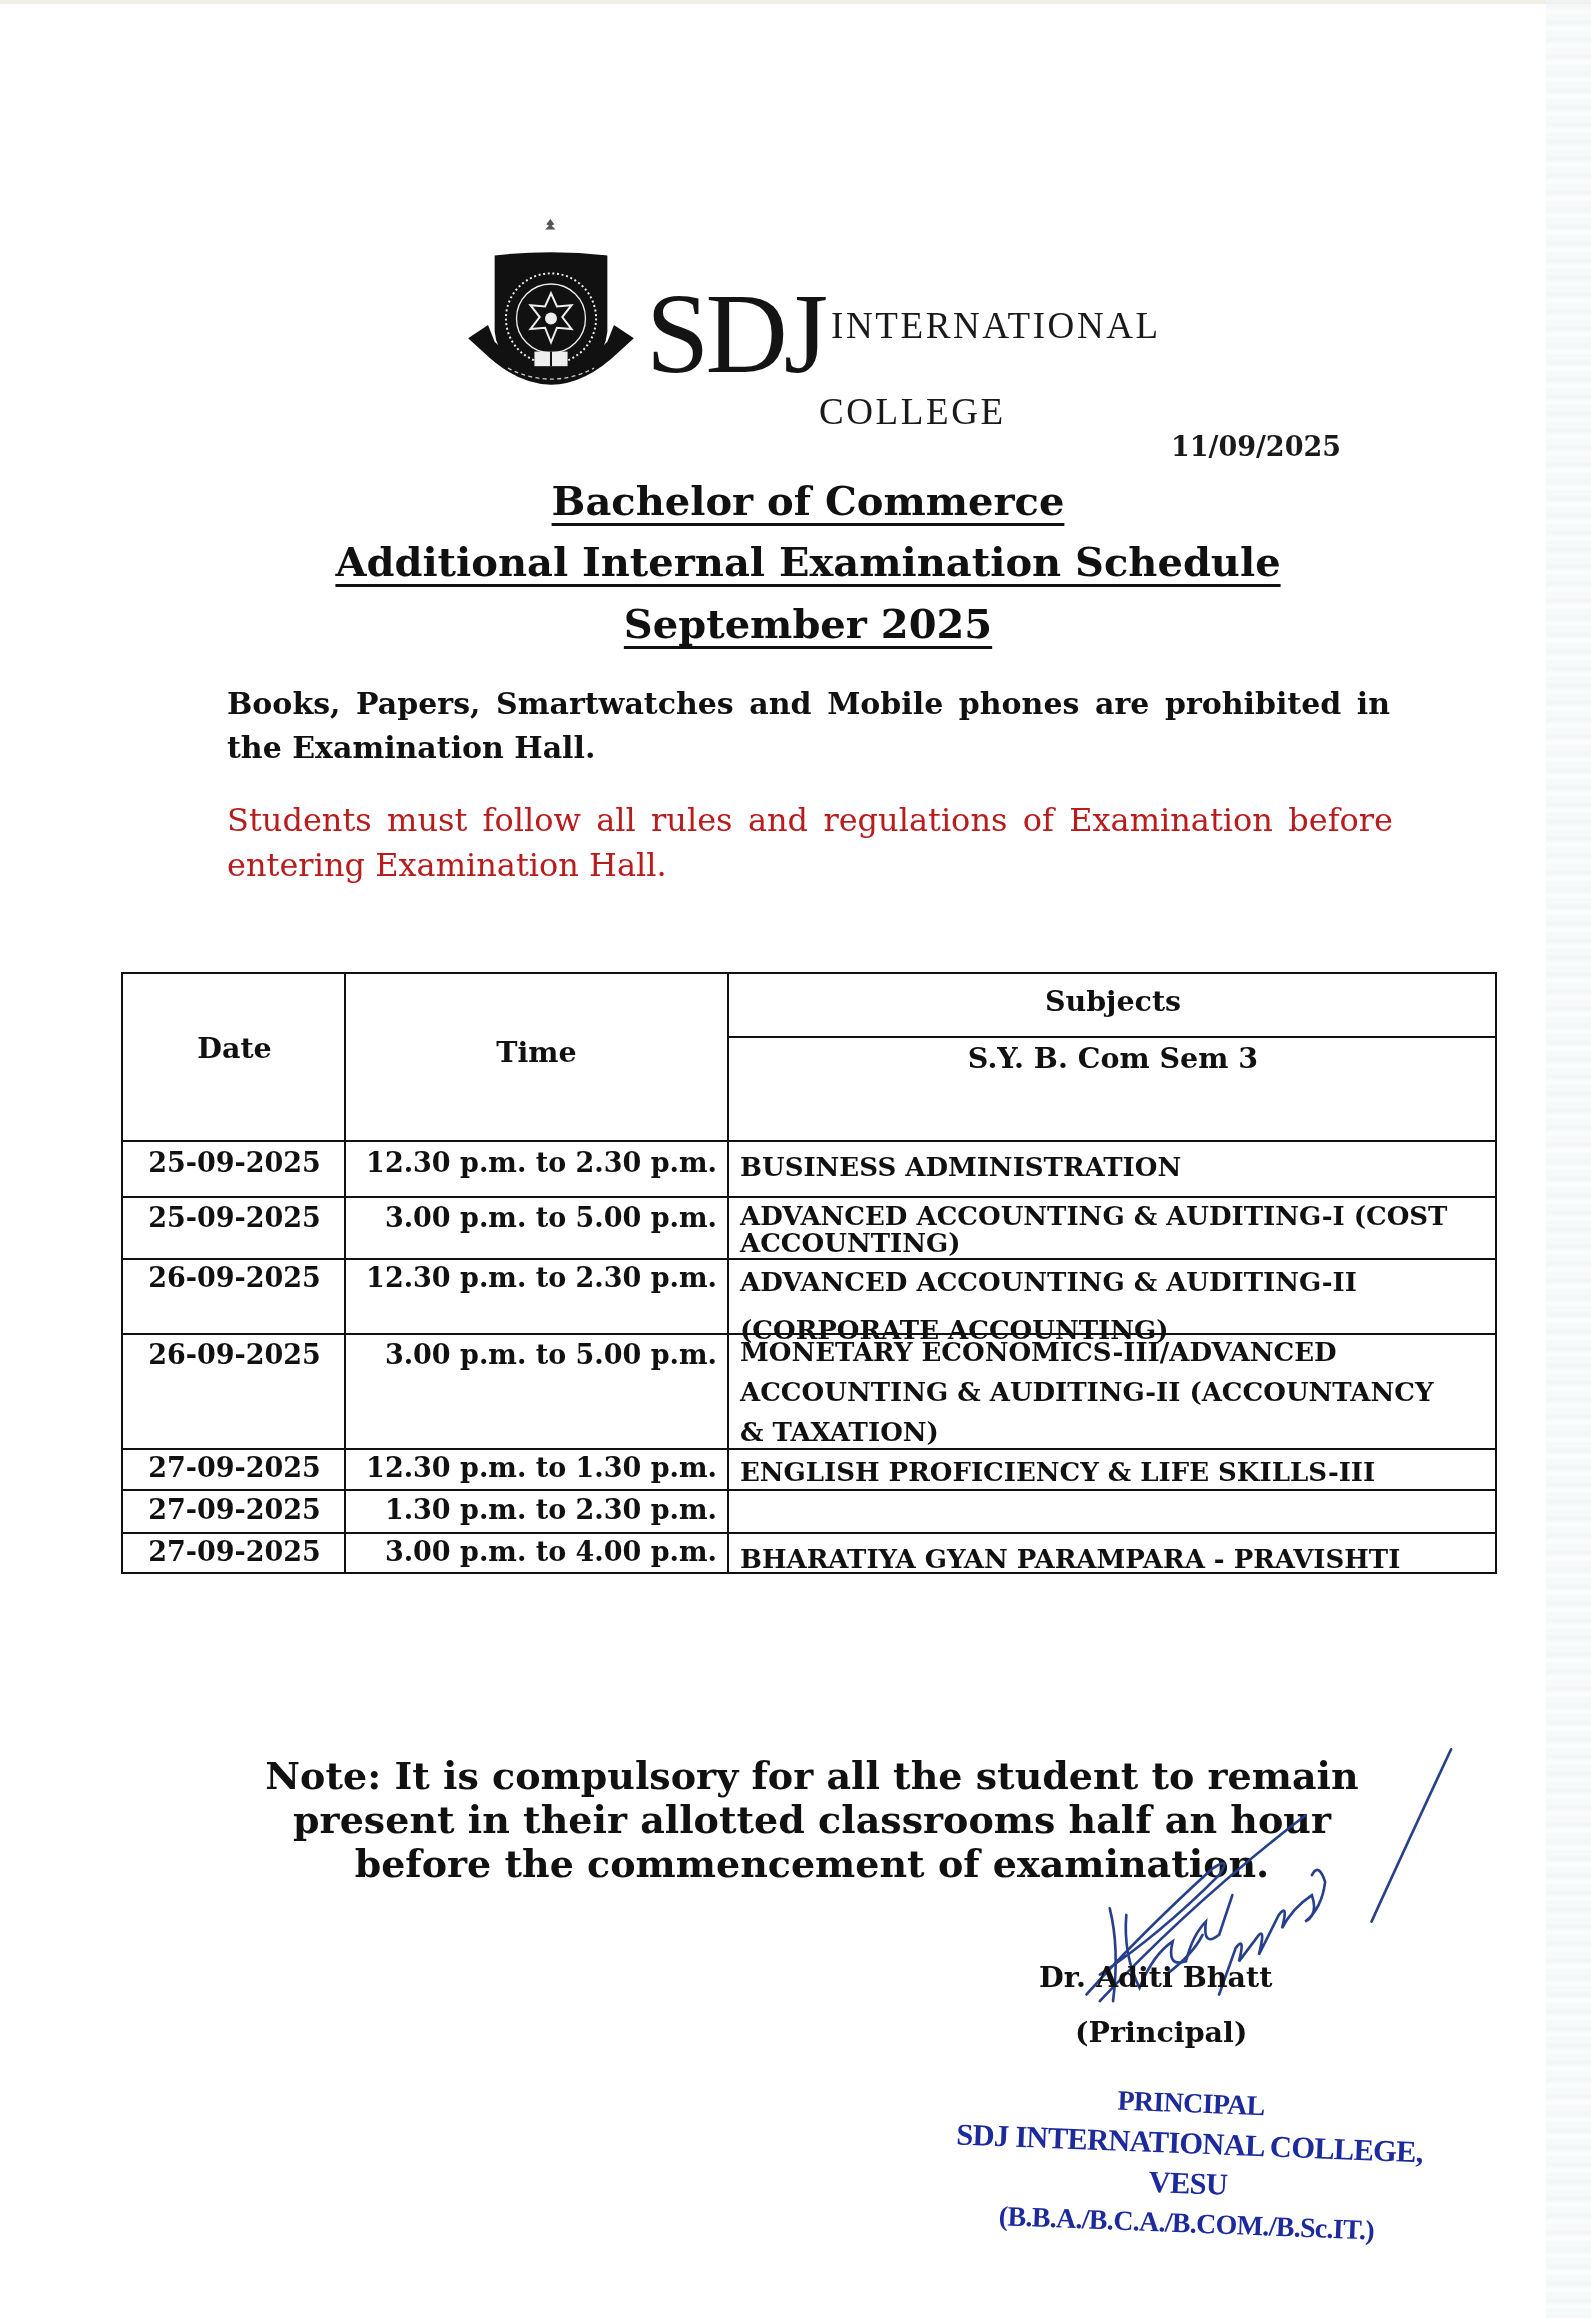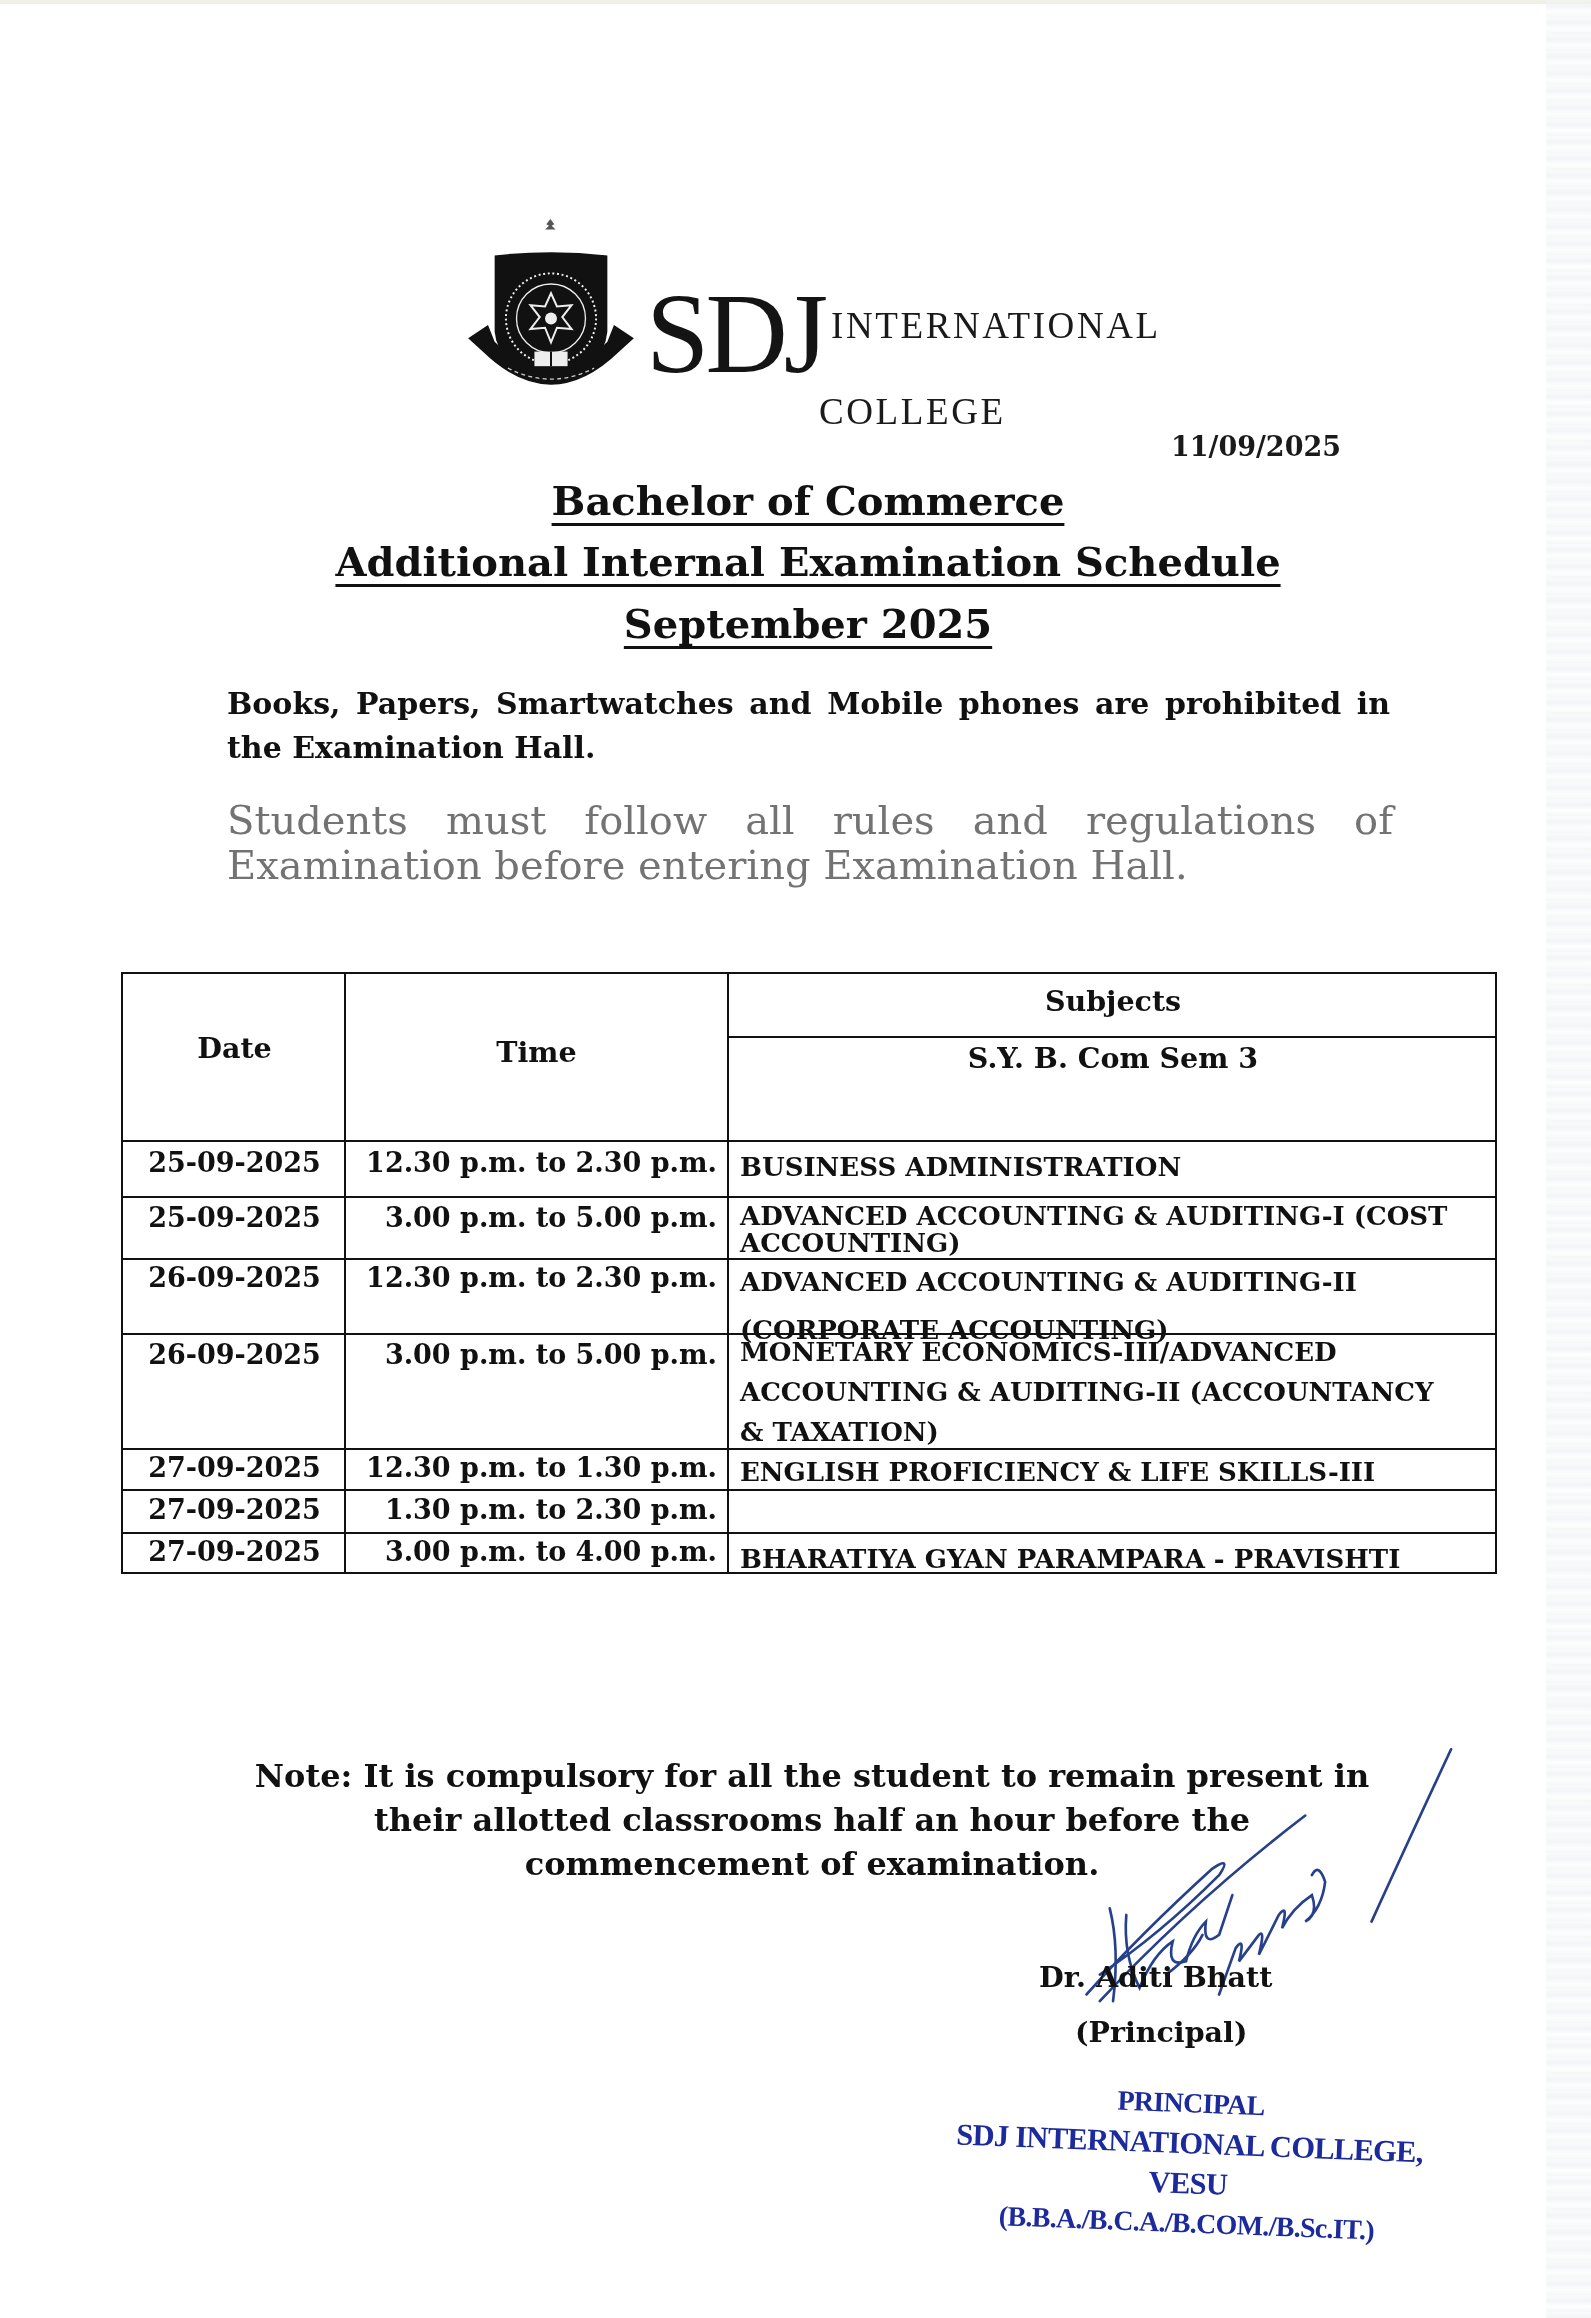--- a/index.html
+++ b/index.html
@@ -45,40 +45,40 @@
   .t2 { top: 538px; }
   .t3 { top: 600px; left: 0; width: 1616px; }
 
   .warning {
     position: absolute; left: 227px; top: 682px; width: 1163px;
     font-weight: bold; font-size: 30px; line-height: 44px; text-align: justify;
     text-align-last: left;
   }
   .rules {
     position: absolute; left: 227px; top: 798px; width: 1166px;
-    font-size: 40px; line-height: 45px; text-align: justify; color: #737373;
+    font-size: 32px; line-height: 45px; text-align: justify; color: #b91c1c;
   }
 
   
   .table {
     position: absolute; left: 121px; top: 972px; width: 1376px; height: 602px;
     border: 2px solid #111; box-sizing: border-box;
   }
   .col-line { position: absolute; top: 0; bottom: 0; width: 0; border-left: 2px solid #111; }
   .row-line { position: absolute; left: 0; right: 0; height: 0; border-top: 2px solid #111; }
   .cell { position: absolute; font-weight: bold; font-size: 27px; line-height: 29px; }
   .hdr { font-size: 28.5px; }
   .date-cell { left: 0; width: 223px; text-align: center; }
   .time-cell { left: 223px; width: 378px; text-align: right; padding-right: 0; box-sizing: border-box; }
   .subj-cell { left: 617px; width: 742px; font-size: 26px; }
   .subj-cell.pad { line-height: 48px; }
 
   .note {
     position: absolute; left: 252px; top: 1754px; width: 1120px; text-align: center;
-    font-weight: bold; font-size: 32px; line-height: 44px;
+    font-weight: bold; font-size: 38px; line-height: 44px;
   }
   .sign-name {
     position: absolute; left: 1039px; top: 1960px;
     font-weight: bold; font-size: 28.5px;
   }
   .sign-role {
     position: absolute; left: 1075px; top: 2015px;
     font-weight: bold; font-size: 28.5px;
   }
   .signature { position: absolute; left: 1060px; top: 1736px; width: 411px; height: 285px; }

